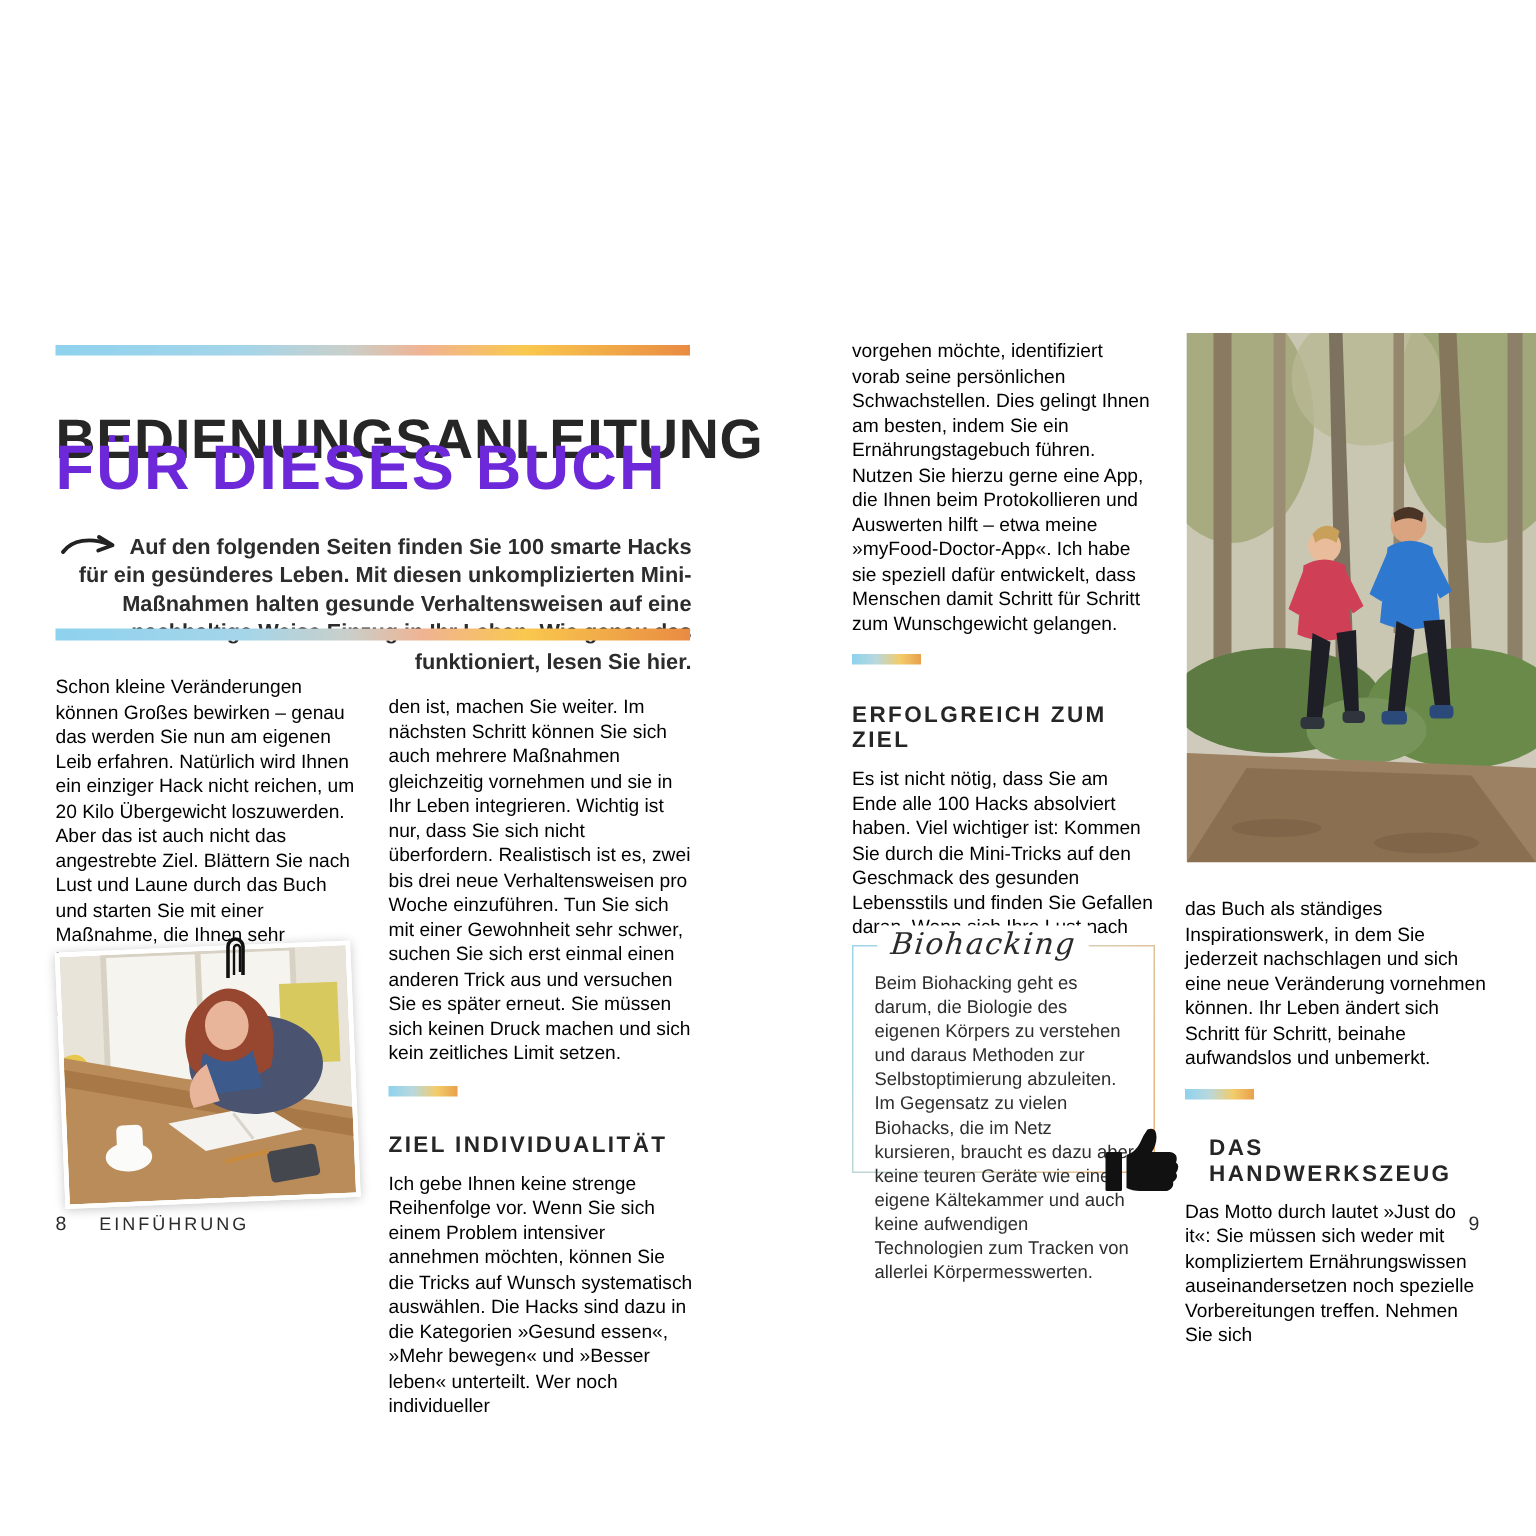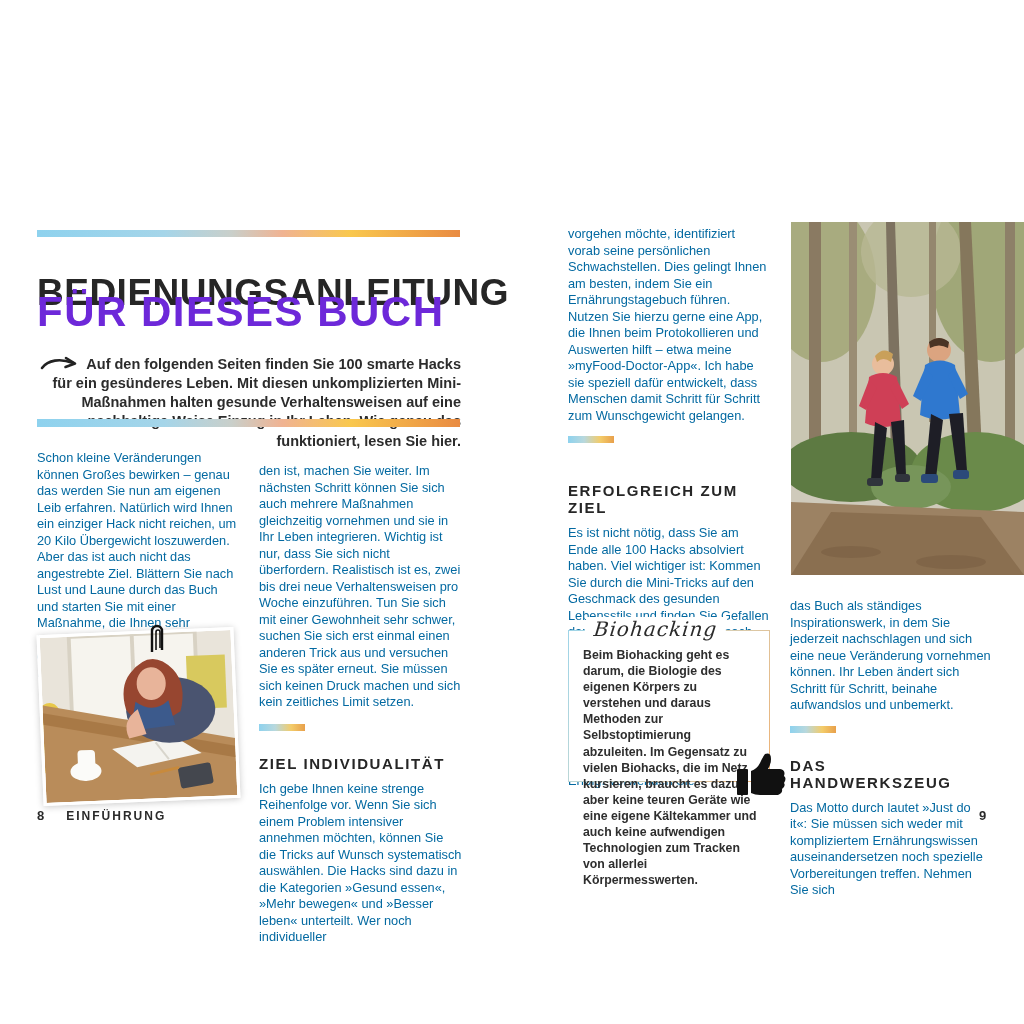--- a/index.html
+++ b/index.html
@@ -18,25 +18,25 @@
     background:linear-gradient(90deg,#8ed2ee 0%,#b8d8dd 35%,#f3cc6a 70%,#e8a04b 100%);
   }
 
   .title-1 { font-size:37px; font-weight:900; letter-spacing:0.5px; color:#262626; line-height:1.05;margin-top:24px; }
   .title-2 { font-size:42px; font-weight:700; letter-spacing:1.5px; color:#6d28d9; line-height:1.05; }
 
   .intro { font-size:14.5px; font-weight:700; line-height:1.32; color:#2c2c2c; width:424px; }
   .intro svg { vertical-align:-4px; margin-right:6px; }
 
   h2.col-head { font-size:15px; font-weight:800; letter-spacing:1.6px; color:#262626; margin-bottom:9px; }
-  p.body { font-size:12.8px; line-height:1.29; color:#0369a1; }
+  p.body { font-size:12.8px; line-height:1.29; color:#000000; }
 
   .col { width:201px; }
 
-  .footer { font-size:12px; font-weight:700; letter-spacing:2px; color:#2a2a2a; }
+  .footer { font-size:12px; font-weight:400; letter-spacing:2px; color:#2a2a2a; }
   .footer .pnum { font-size:13px; letter-spacing:0; margin-right:22px; }
 
   
   .photo-left {
     left:40px; top:631px; width:197px; height:171px;
     transform:rotate(-2.4deg);
     background:#fff; border:3px solid #fff;
     box-shadow:0 1px 7px rgba(0,0,0,0.22);
     overflow:hidden;
   }
@@ -50,21 +50,21 @@
     left:568px; top:630px; width:202px; height:152px;
     background:linear-gradient(115deg,#9ed4e8 0%,#cfd8c9 45%,#eeb071 100%);
     padding:1px;
   }
   .bio-inner { background:#fff; width:100%; height:100%; padding:16px 12px 8px 14px; position:relative; }
   .bio-title {
     position:absolute; top:-14px; left:16px; background:#fff; padding:0 9px;
     font-family:"DejaVu Serif", serif; font-style:italic; font-size:20px;
     color:#2b2b2b; transform:skewX(-6deg); letter-spacing:1px;
   }
-  .bio-body { font-size:12.3px; font-weight:700; line-height:1.31; color:#2e2e2e; }
+  .bio-body { font-size:12.3px; font-weight:400; line-height:1.31; color:#2e2e2e; }
   .bio-thumb { position:absolute; right:-18px; bottom:-22px; }
 
   .paperclip { left:147px; top:622px; z-index:5; }
 </style>
 </head>
 <body>
 
 <div>
 
   <div class="abs bar-long" style="left:37px; top:230px;"></div>
@@ -166,41 +166,41 @@
       <path d="M140 192 l -6 62 l 11 2 l 7 -58 Z" fill="#1e1e26"></path>
       <path d="M158 192 l 8 60 l 10 -3 l -4 -58 Z" fill="#1e1e26"></path>
       <rect x="130" y="252" width="17" height="9" rx="3" fill="#2b4a7a"></rect>
       <rect x="162" y="248" width="16" height="9" rx="3" fill="#2b4a7a"></rect>
     </svg>
   </div>
 
   <div class="abs col" style="left:568px; top:226px;">
     <p class="body">vorgehen möchte, identifiziert vorab seine persönlichen Schwachstellen. Dies gelingt Ihnen am besten, indem Sie ein Ernährungstagebuch führen. Nutzen Sie hierzu gerne eine App, die Ihnen beim Protokollieren und Auswerten hilft – etwa meine »myFood-Doctor-App«. Ich habe sie speziell dafür entwickelt, dass Menschen damit Schritt für Schritt zum Wunschgewicht gelangen.</p>
     <div class="bar-small" style="margin-top:12px;"></div>
-    <h2 class="col-head" style="margin-top:39px;">ERFOLGREICH ZUM ZIEL</h2>
+    <h2 class="col-head" style="margin-top:25px;">ERFOLGREICH ZUM ZIEL</h2>
     <p class="body">Es ist nicht nötig, dass Sie am Ende alle 100 Hacks absolviert haben. Viel wichtiger ist: Kommen Sie durch die Mini-Tricks auf den Geschmack des gesunden Lebensstils und finden Sie Gefallen daran. Wenn sich Ihre Lust nach Süßem normalisiert und die Erdbeere wieder nach Dessert schmeckt, wenn Sie merken, dass die Pfunde purzeln, Beschwerden verschwinden, sich Ihre Blutwerte verbessern oder Sie beschwingt bis in das dritte Stockwerk laufen – dann war das Biohacking ein voller Erfolg. Verwenden Sie</p>
   </div>
 
   <div class="abs bio-box">
     <div class="bio-inner">
       <div class="bio-title">Biohacking</div>
       <p class="bio-body">Beim Biohacking geht es darum, die Biologie des eigenen Körpers zu verstehen und daraus Methoden zur Selbstoptimierung abzuleiten. Im Gegensatz zu vielen Biohacks, die im Netz kursieren, braucht es dazu aber keine teuren Geräte wie eine eigene Kältekammer und auch keine aufwendigen Technologien zum Tracken von allerlei Körpermesswerten.</p>
       <div class="bio-thumb">
         <svg width="52" height="46" viewBox="0 0 52 46">
           <rect x="2" y="16" width="11" height="26" rx="1" fill="#111"></rect>
           <path d="M16 42 V18 q 6 -2 9 -8 q 2 -5 5 -9 q 6 -2 6 5 q 0 5 -3 10 h 12 q 6 1 4 7 q 3 2 0 7 q 2 3 -2 6 q 1 4 -4 6 h -18 q -5 0 -9 -2 z" fill="#111"></path>
         </svg>
       </div>
     </div>
   </div>
 
   <div class="abs col" style="left:790px; top:598px;">
     <p class="body">das Buch als ständiges Inspirationswerk, in dem Sie jederzeit nachschlagen und sich eine neue Veränderung vornehmen können. Ihr Leben ändert sich Schritt für Schritt, beinahe aufwandslos und unbemerkt.</p>
     <div class="bar-small" style="margin-top:12px;"></div>
-    <h2 class="col-head" style="margin-top:24px;">DAS HANDWERKSZEUG</h2>
+    <h2 class="col-head" style="margin-top:24px;margin-left:16px;">DAS HANDWERKSZEUG</h2>
     <p class="body">Das Motto durch lautet »Just do it«: Sie müssen sich weder mit kompliziertem Ernährungswissen auseinandersetzen noch spezielle Vorbereitungen treffen. Nehmen Sie sich</p>
   </div>
 
   <div class="abs footer" style="left:979px; top:808px;">
     <span class="pnum" style="margin:0;">9</span>
   </div>
 
 </div>
 
 </body></html>

